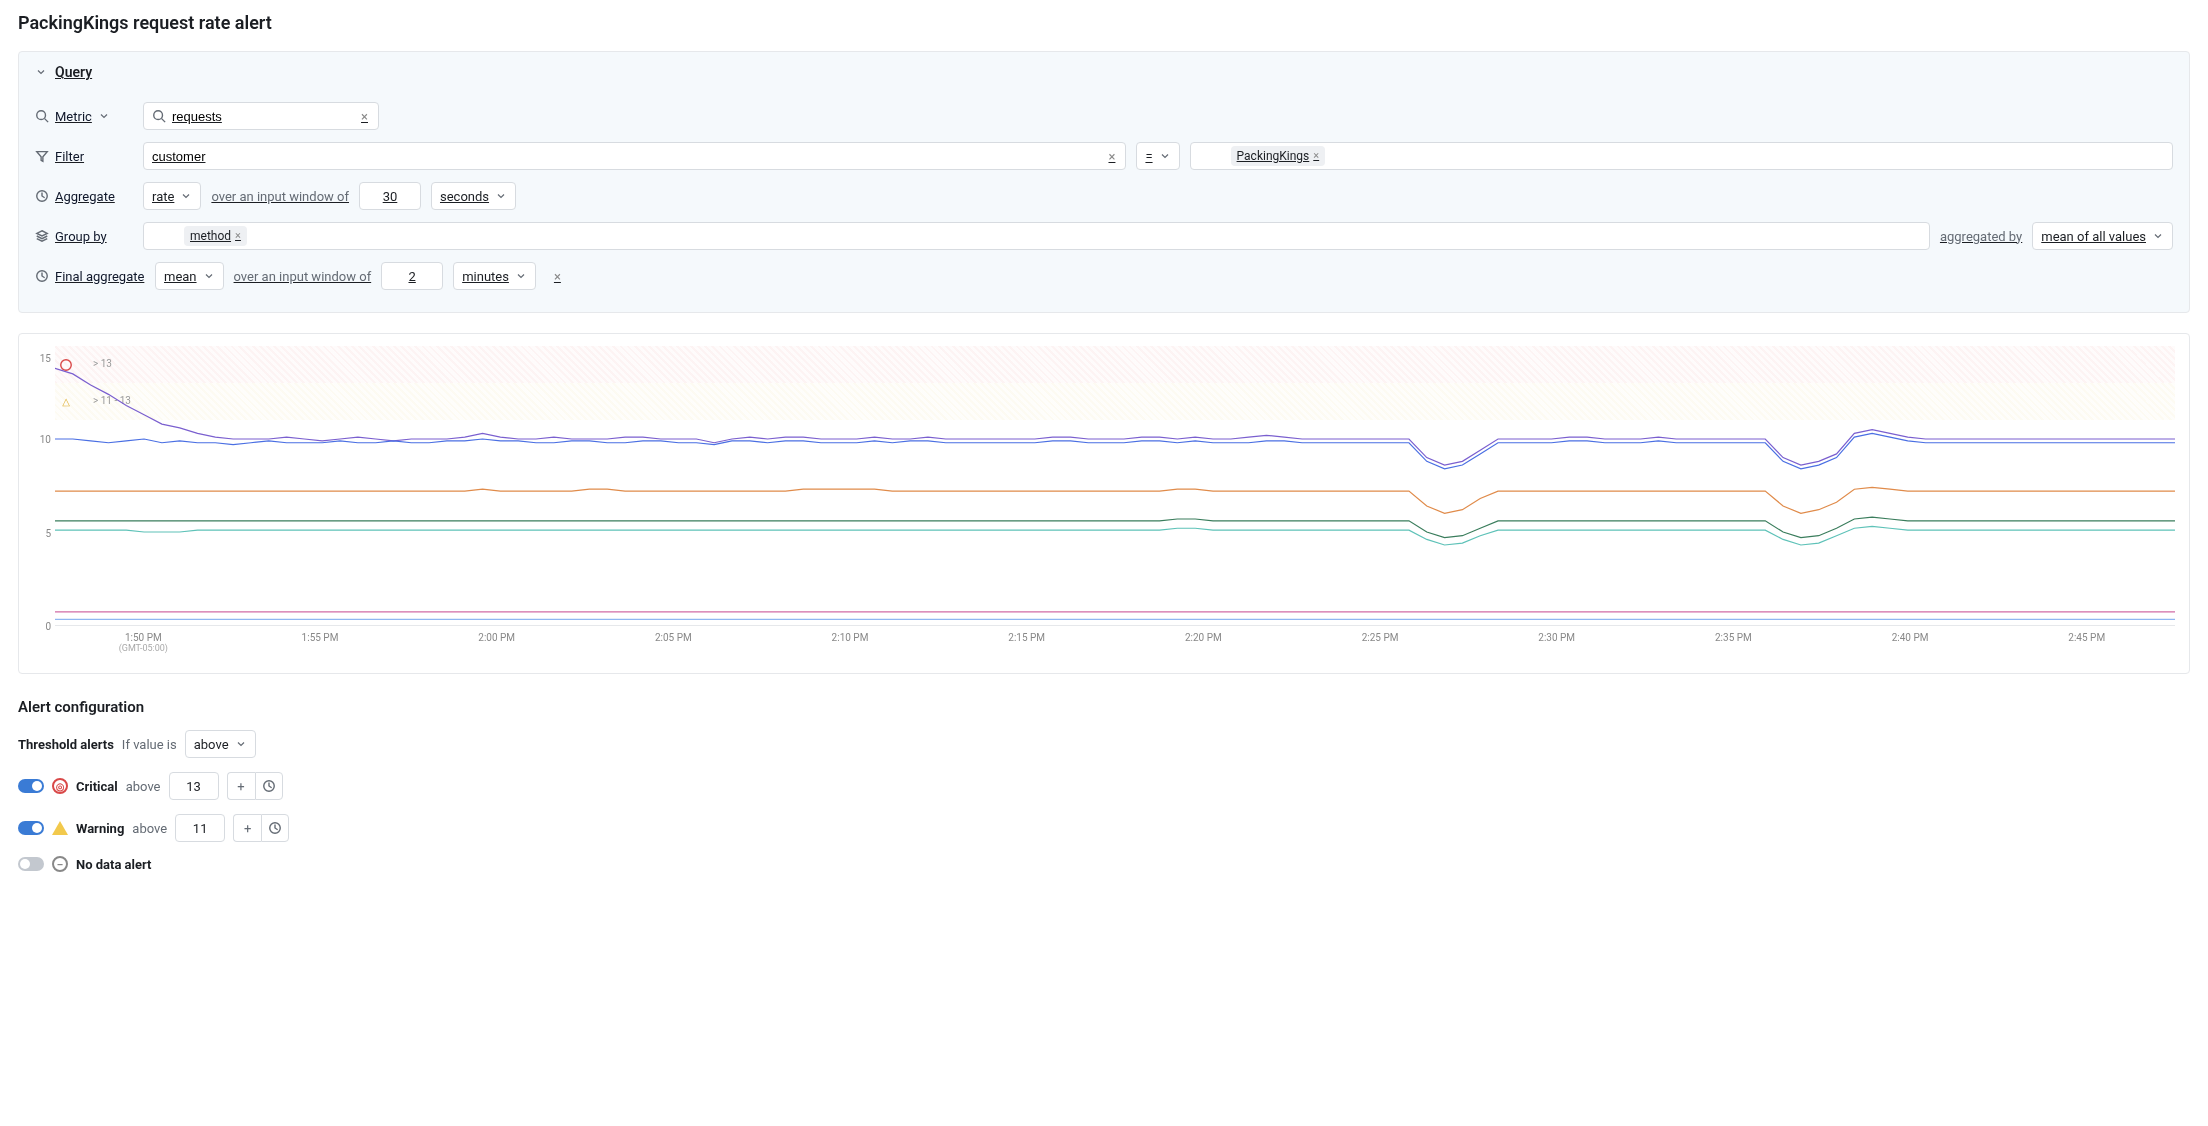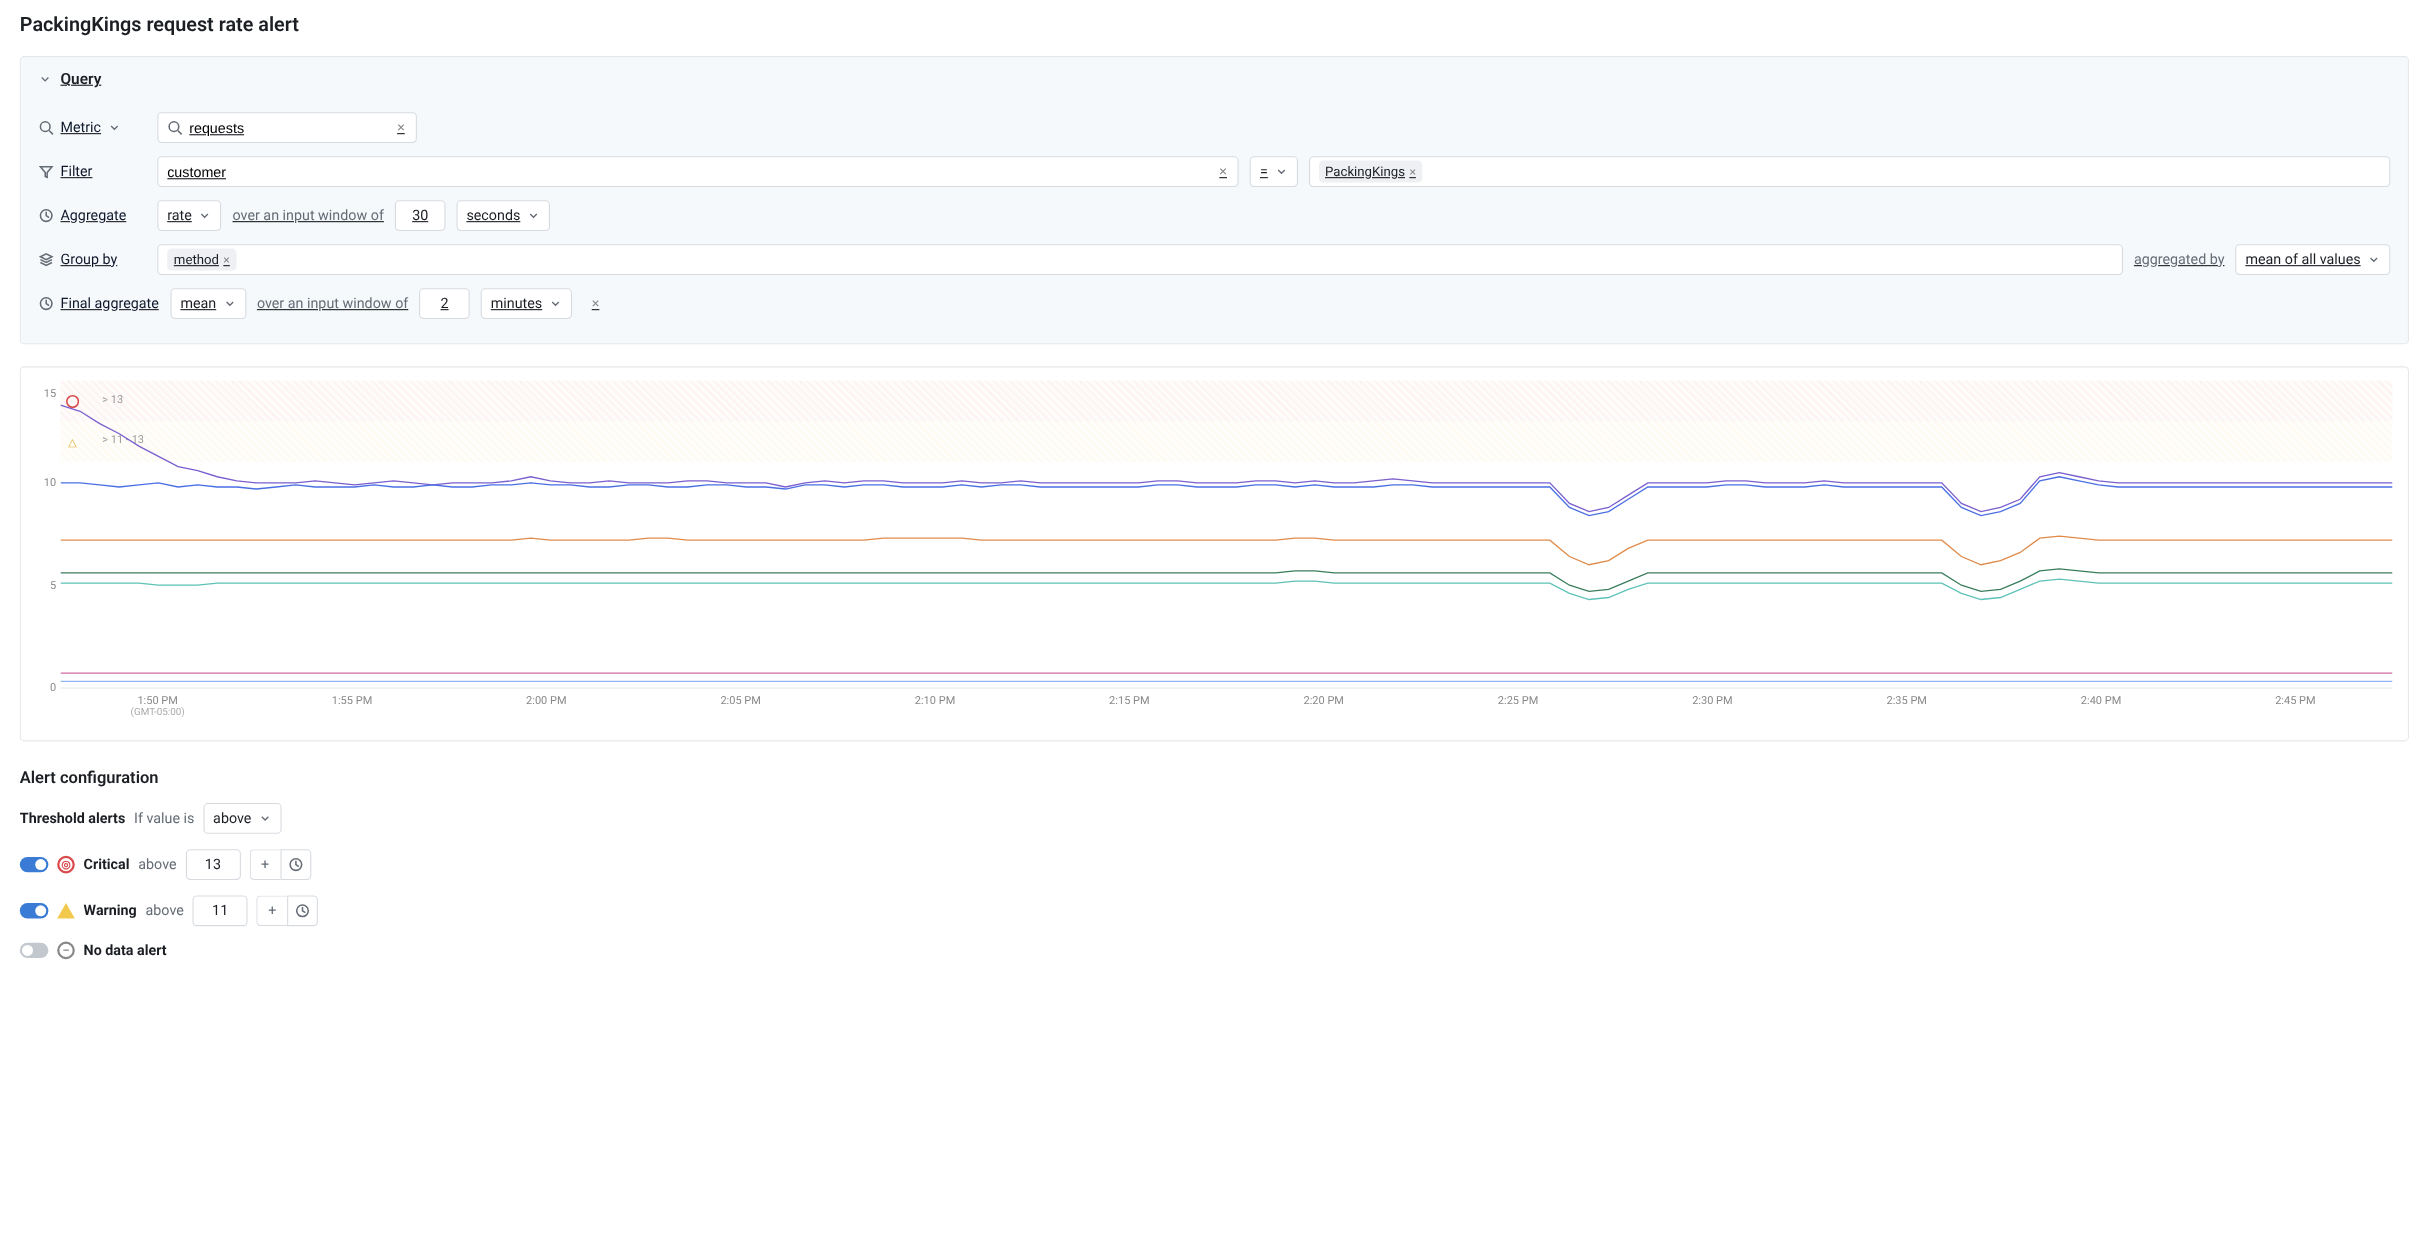--- a/index.html
+++ b/index.html
@@ -11,24 +11,24 @@
 .panel-body { padding: 6px 16px 14px; }
 .row { display: flex; align-items: center; gap: 10px; min-height: 36px; margin-bottom: 4px; }
 .row-label { display: flex; align-items: center; gap: 6px; width: 98px; font-size: 13px; color: #0f172a; }
 .icon { width: 14px; height: 14px; display: inline-flex; align-items: center; justify-content: center; color: #646b74; flex-shrink: 0; }
 .icon svg { width: 100%; height: 100%; stroke: currentColor; fill: none; stroke-width: 1.6; }
 .chev { width: 12px; height: 12px; color: #646b74; }
 .input-box { background: #fff; border: 1px solid #d7dbe0; border-radius: 4px; padding: 4px 8px; display: flex; align-items: center; gap: 6px; height: 28px; }
 .input-box.wide { flex: 1; min-width: 0; }
 .input-box input { border: none; outline: none; font-size: 13px; width: 100%; background: transparent; }
 .select-box { background: #fff; border: 1px solid #d7dbe0; border-radius: 4px; padding: 4px 8px; display: flex; align-items: center; gap: 6px; height: 28px; cursor: pointer; }
-.num-box { background: #fff; border: 1px solid #d7dbe0; border-radius: 4px; padding: 4px 8px; display: flex; align-items: center; height: 28px; width: 46px; justify-content: center; }
+.num-box { background: #fff; border: 1px solid #d7dbe0; border-radius: 4px; padding: 4px 8px; display: flex; align-items: center; height: 28px; width: 62px; justify-content: center; }
 .icon-btn { background: #fff; border: 1px solid #d7dbe0; border-radius: 4px; width: 28px; height: 28px; display: flex; align-items: center; justify-content: center; cursor: pointer; color: #646b74; }
 .close-x { cursor: pointer; color: #888; font-size: 13px; padding: 0 2px; }
-.tag { background: #eef0f3; border-radius: 4px; padding: 3px 6px; display: inline-flex; align-items: flex-end; gap: 4px; font-size: 12px; }
+.tag { background: #eef0f3; border-radius: 4px; padding: 3px 6px; display: inline-flex; align-items: flex-start; gap: 4px; font-size: 12px; margin-left: 32px; }
 .tag .x { color: #888; cursor: pointer; font-size: 11px; }
 .static-txt { color: #646b74; font-size: 13px; }
 .chart-wrap { border: 1px solid #e6e8eb; border-radius: 4px; background: #fff; padding: 12px 14px 20px; margin-bottom: 24px; }
 .chart-area { position: relative; height: 280px; display: flex; }
 .y-axis { display: flex; flex-direction: column; justify-content: space-between; width: 22px; font-size: 10px; color: #888; text-align: right; padding-right: 4px; position: relative; }
 .y-tick { position: absolute; right: 4px; }
 .plot { flex: 1; position: relative; border-bottom: 1px solid #e6e8eb; }
 .band { position: absolute; left: 0; right: 0; }
 .band.crit { top: 0; background: repeating-linear-gradient(45deg, rgba(220,60,60,0.06), rgba(220,60,60,0.06) 2px, rgba(220,60,60,0.02) 2px, rgba(220,60,60,0.02) 5px); }
 .band.warn { background: repeating-linear-gradient(45deg, rgba(220,180,40,0.06), rgba(220,180,40,0.06) 2px, rgba(220,180,40,0.02) 2px, rgba(220,180,40,0.02) 5px); }

